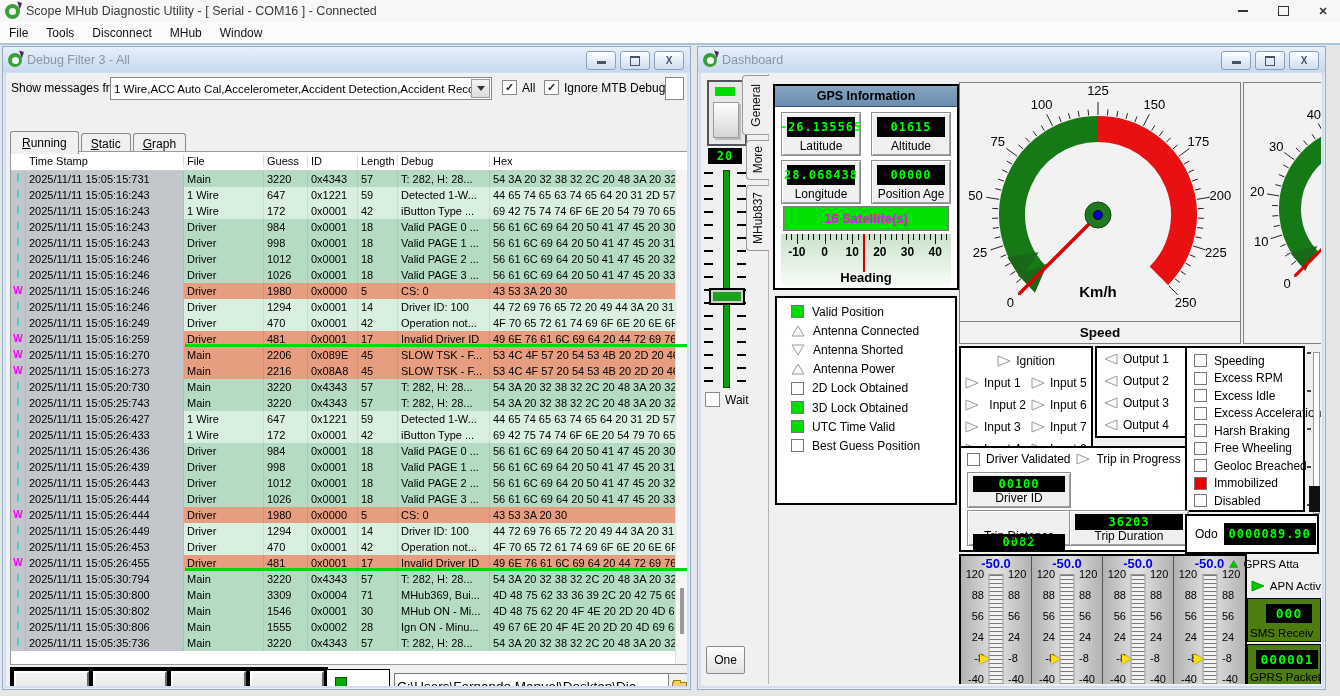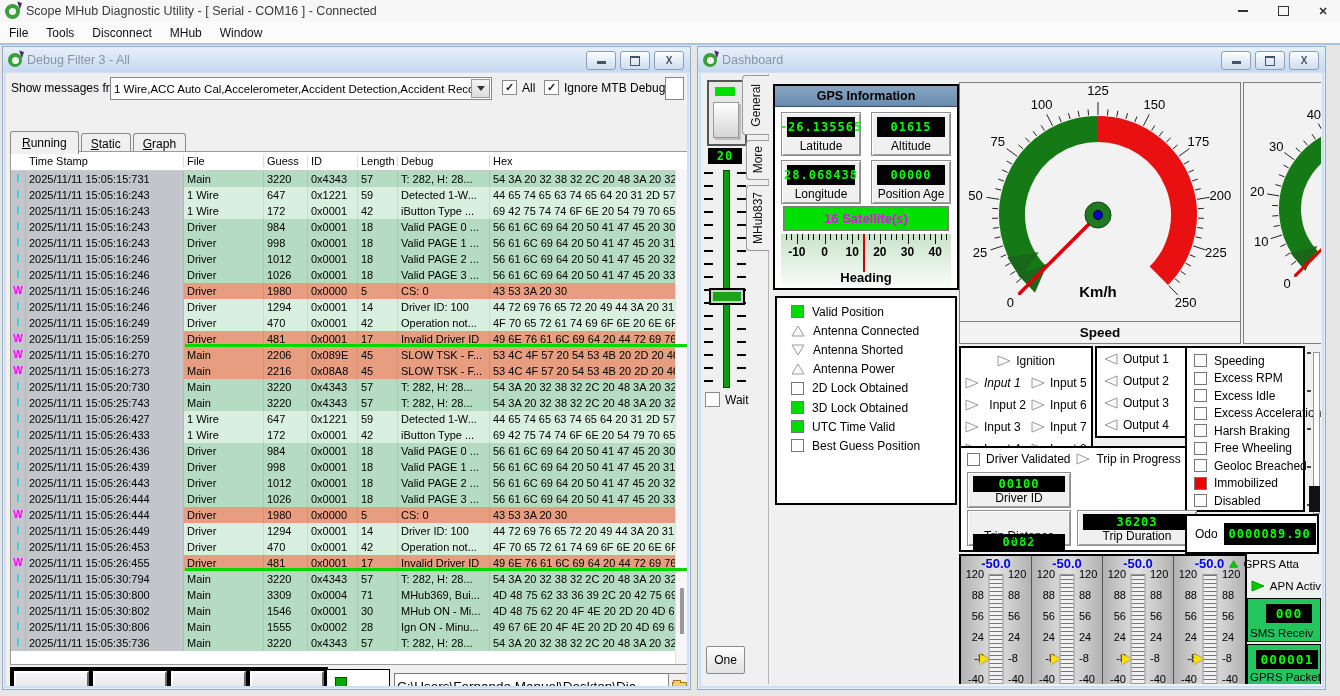--- a/index.html
+++ b/index.html
@@ -122,21 +122,21 @@
   #analog{display:flex;}
   .ag{position:relative;width:25%;border-right:1px solid #555;box-sizing:border-box;background:linear-gradient(90deg,#b2b2b2,#e3e3e3 50%,#b2b2b2);}
   .ag:last-child{border-right:none;}
   .ag .val{position:absolute;top:0;left:0;right:0;text-align:center;color:#0000ee;font-weight:bold;font-size:13px;}
   .ag .chan{position:absolute;left:50%;top:18px;bottom:0;width:13px;transform:translateX(-50%);background:repeating-linear-gradient(to bottom,#777 0 1px,#f2f2f2 1px 4px);border:1px solid #999;}
   .ag .sl{position:absolute;width:22px;text-align:right;font-size:11px;left:1px;}
   .ag .sr{position:absolute;width:22px;text-align:left;font-size:11px;right:1px;}
   .ag .mark{position:absolute;width:0;height:0;border-top:5px solid transparent;border-bottom:5px solid transparent;border-left:9px solid #ffe000;filter:drop-shadow(0 0 1px #8a7000);}
   
   .gprs-row{display:flex;align-items:center;gap:5px;font-size:11.5px;white-space:nowrap;overflow:hidden;}
-  .gprs-box{position:absolute;background:#22c55e;border:1px solid #000;box-sizing:border-box;}
+  .gprs-box{position:absolute;background:#4d7c0f;border:1px solid #000;box-sizing:border-box;}
   .gprs-box .lcd{position:absolute;top:5px;height:19px;font-size:13px;}
   .gprs-box .glabel{position:absolute;left:2px;right:0;bottom:2px;font-size:11.5px;white-space:nowrap;overflow:hidden;}
   
   #rslider{position:absolute;left:1306px;top:352px;width:14px;height:162px;}
   #rslider .tk{position:absolute;left:0;top:0;bottom:0;width:4px;background:repeating-linear-gradient(to bottom,#444 0 2px,transparent 2px 38px);}
   #rslider .tr2{position:absolute;left:6px;top:0;bottom:0;width:5px;background:#fff;border:1px solid #9a9a9a;}
   #rslider .th2{position:absolute;left:2px;top:134px;width:11px;height:26px;background:#111;}
   svg text{font-family:"Liberation Sans",sans-serif;}
 </style>
 </head>
@@ -800,21 +800,21 @@
         <div class="io-row" style="justify-content: center;">
           <svg width="14" height="12" viewBox="0 0 14 12">
             <polygon points="1,1 13,6 1,11" fill="#fbfbfb" stroke="#9a9a9a" stroke-width="1"></polygon>
           </svg>
           <span>Ignition</span>
         </div>
         <div class="io-row" style="padding-left: 4px;">
           <svg width="14" height="12" viewBox="0 0 14 12">
             <polygon points="1,1 13,6 1,11" fill="#fbfbfb" stroke="#9a9a9a" stroke-width="1"></polygon>
           </svg>
-          <span style="width: 42px; font-style: italic;">Input 1</span>
+          <span style="width: 42px;">Input 1</span>
           <svg width="14" height="12" viewBox="0 0 14 12">
             <polygon points="1,1 13,6 1,11" fill="#fbfbfb" stroke="#9a9a9a" stroke-width="1"></polygon>
           </svg>
           <span>Input 5</span>
         </div>
         <div class="io-row" style="padding-left: 4px;">
           <svg width="14" height="12" viewBox="0 0 14 12">
             <polygon points="1,1 13,6 1,11" fill="#fbfbfb" stroke="#9a9a9a" stroke-width="1"></polygon>
           </svg>
           <span style="width: 42px; text-align: right;">Input 2</span>
@@ -918,21 +918,21 @@
           <span>Trip in Progress</span>
         </div>
         <div class="cell3d" style="position: absolute; left: 6px; top: 24px; width: 104px; height: 36px;">
           <div class="lcd" style="height: 16px; top: 3px; font-size: 12px;">00100</div>
           <div class="clabel">Driver ID</div>
         </div>
         <div class="cell3d" style="position: absolute; left: 6px; top: 62px; width: 104px; height: 36px;">
           <div class="lcd" style="height: 16px; top: 3px; font-size: 12px; margin-top: 20px;">0082</div>
           <div class="clabel">Trip Distance</div>
         </div>
-        <div class="cell3d" style="position: absolute; left: 116px; top: 62px; width: 120px; height: 36px;">
+        <div class="cell3d" style="position: absolute; left: 108px; top: 62px; width: 120px; height: 36px;">
           <div class="lcd" style="height: 16px; top: 3px; font-size: 12px;">36203</div>
           <div class="clabel">Trip Duration</div>
         </div>
       </div>
       <div class="blackbox" id="odo-panel" style="position: absolute; left: 416px; top: 440px; width: 134px; height: 40px;">
         <span style="font-size: 12px;">Odo</span>
         <span class="lcd" style="width: 92px; height: 22px; font-size: 12px;">0000089.90</span>
       </div>
       <div class="blackbox" id="analog" style="position: absolute; left: 190px; top: 480px; width: 288px; height: 132px;">
         <div class="ag">

